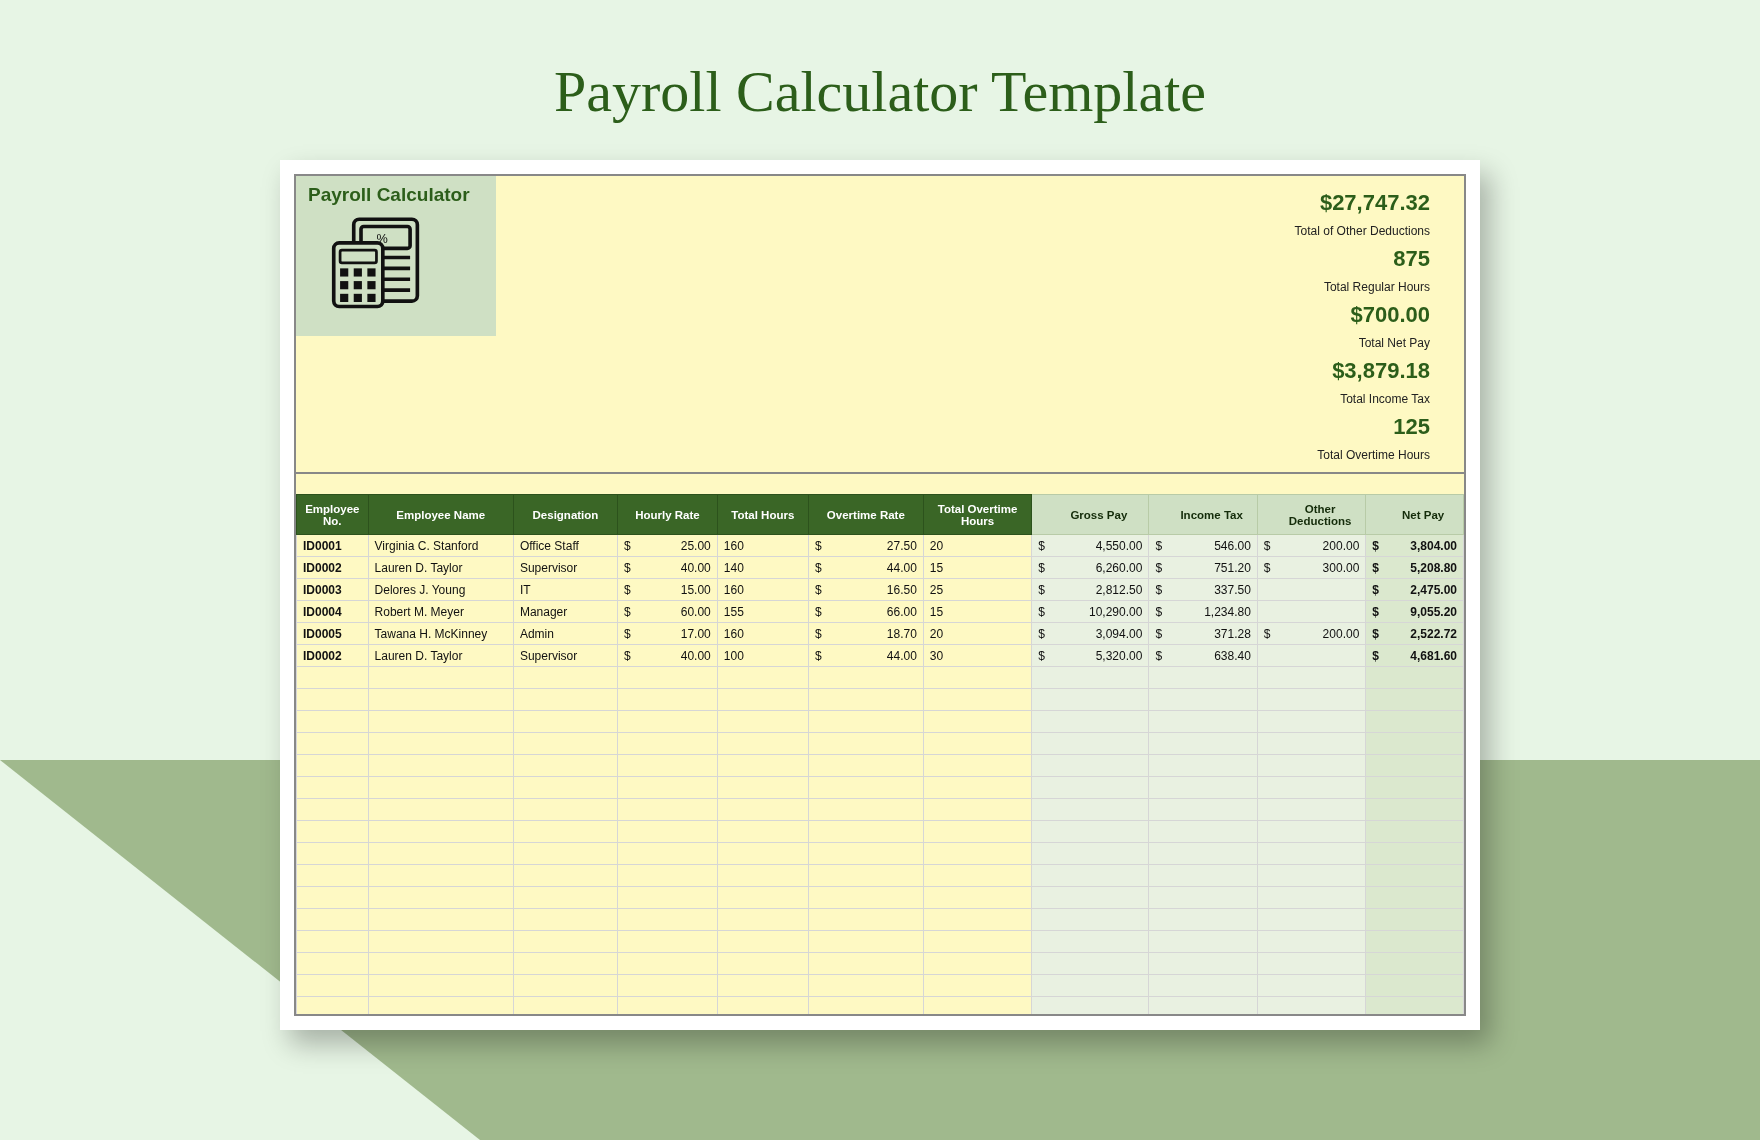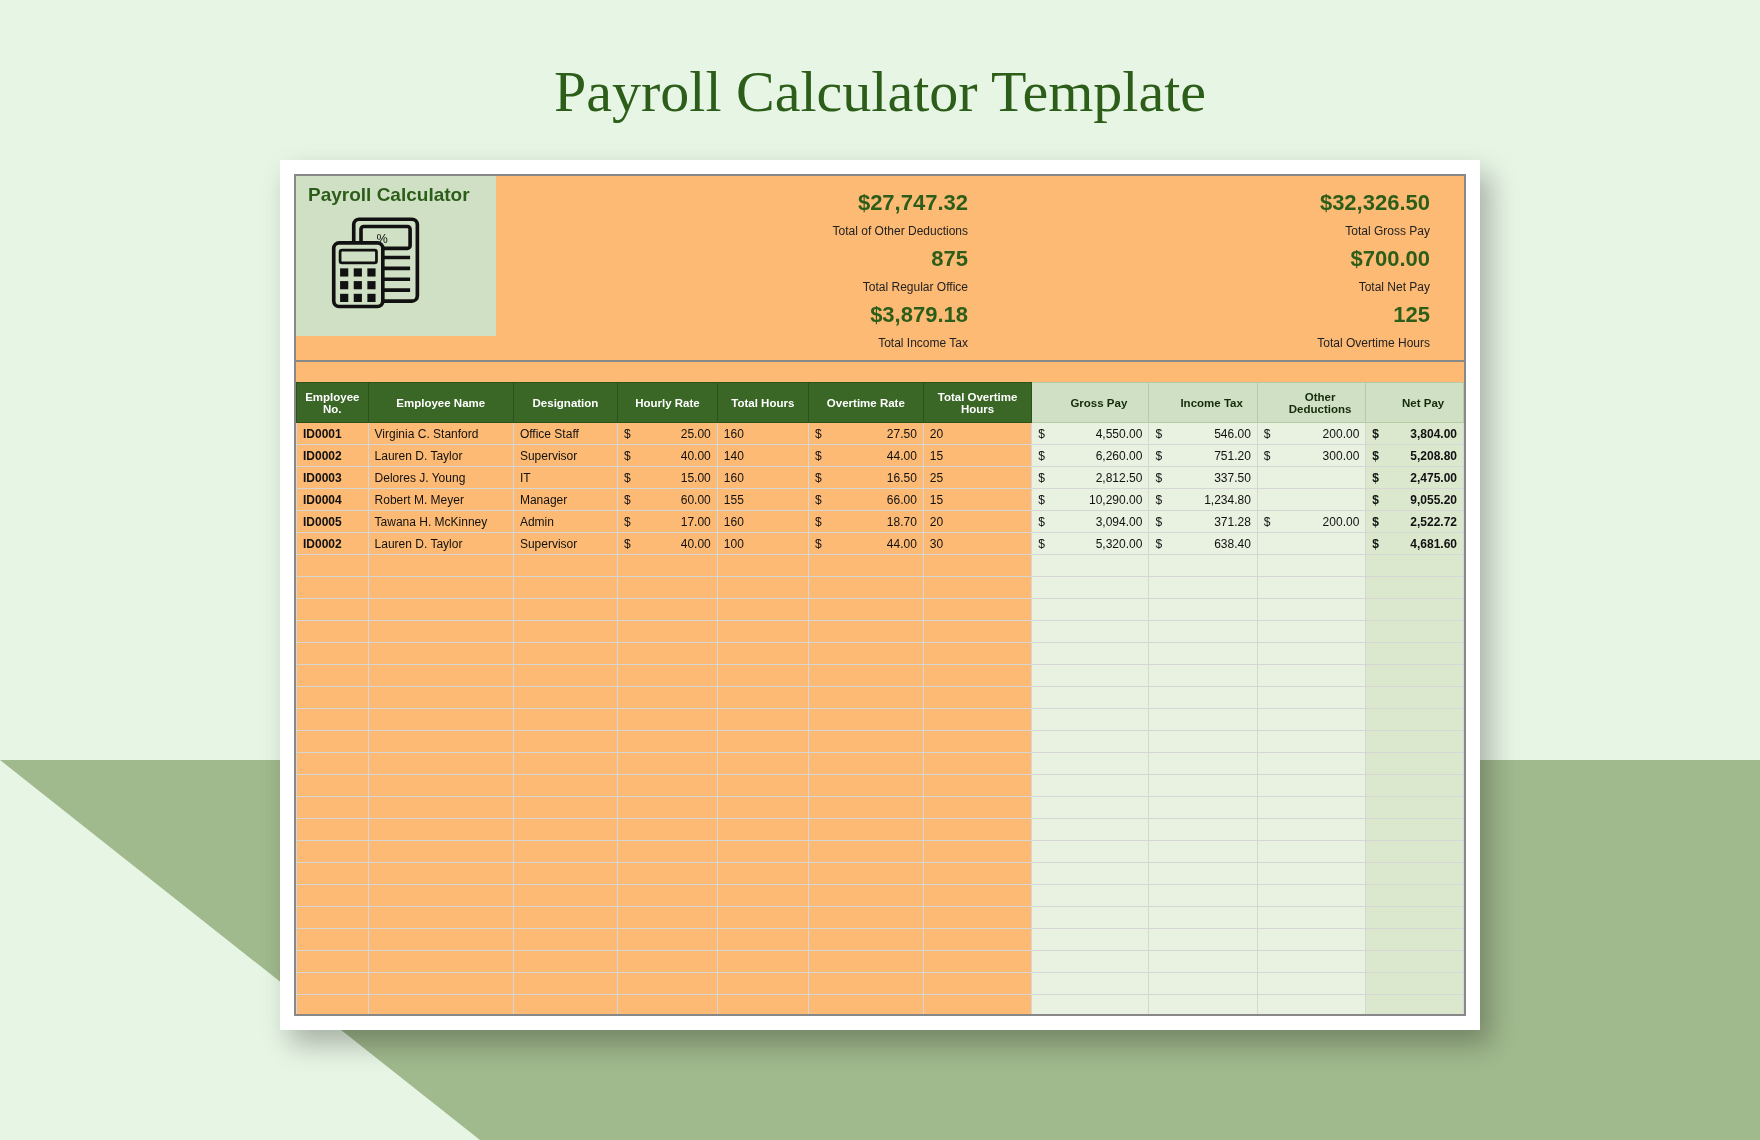--- a/index.html
+++ b/index.html
@@ -32,21 +32,21 @@
     font-family: Georgia, 'Times New Roman', serif;
     font-size: 58px;
     color: #2c5e1a;
   }
   .frame {
     position: absolute;
     left: 280px;
     top: 160px;
     width: 1200px;
     height: 870px;
-    background: #fdba74;
+    background: #fef9c3;
     border: 14px solid #fff;
     box-shadow: 10px 14px 26px rgba(0,0,0,.28);
   }
   .sheet {
     width: 100%;
     height: 100%;
     border: 2px solid #888;
     position: relative;
     overflow: hidden;
     font-size: 13px;
@@ -65,21 +65,21 @@
   .badge-title {
     font-size: 19px;
     font-weight: bold;
     color: #2c5e1a;
     margin-bottom: 6px;
   }
   .badge svg { width: 110px; height: 100px; margin-left: 18px; }
   .metrics {
     flex: 1;
     display: grid;
-    grid-template-columns: 1fr 1fr;
+    grid-template-columns: 1fr;
     grid-template-rows: 1fr 1fr;
     padding: 10px 22px 6px 22px;
   }
   .metric { text-align: right; padding: 4px 12px; }
   .metric .val { font-size: 22px; font-weight: bold; color: #2c5e1a; }
   .metric .lbl { font-size: 12px; color: #222; margin-top: 8px; }
 
   table.grid {
     border-collapse: collapse;
     width: 100%;
@@ -161,26 +161,22 @@
               <rect x="45" y="90" width="9" height="9"></rect>
           </g>
         </svg>
       </div>
       <div class="metrics">
         <div class="metric">
           <div class="val">$27,747.32</div>
           <div class="lbl">Total of Other Deductions</div>
         </div>
         <div class="metric">
-          <div class="val">$32,326.50</div>
-          <div class="lbl">Total Gross Pay</div>
-        </div>
-        <div class="metric">
           <div class="val">875</div>
-          <div class="lbl">Total Regular Office</div>
+          <div class="lbl">Total Regular Hours</div>
         </div>
         <div class="metric">
           <div class="val">$700.00</div>
           <div class="lbl">Total Net Pay</div>
         </div>
         <div class="metric">
           <div class="val">$3,879.18</div>
           <div class="lbl">Total Income Tax</div>
         </div>
         <div class="metric">

